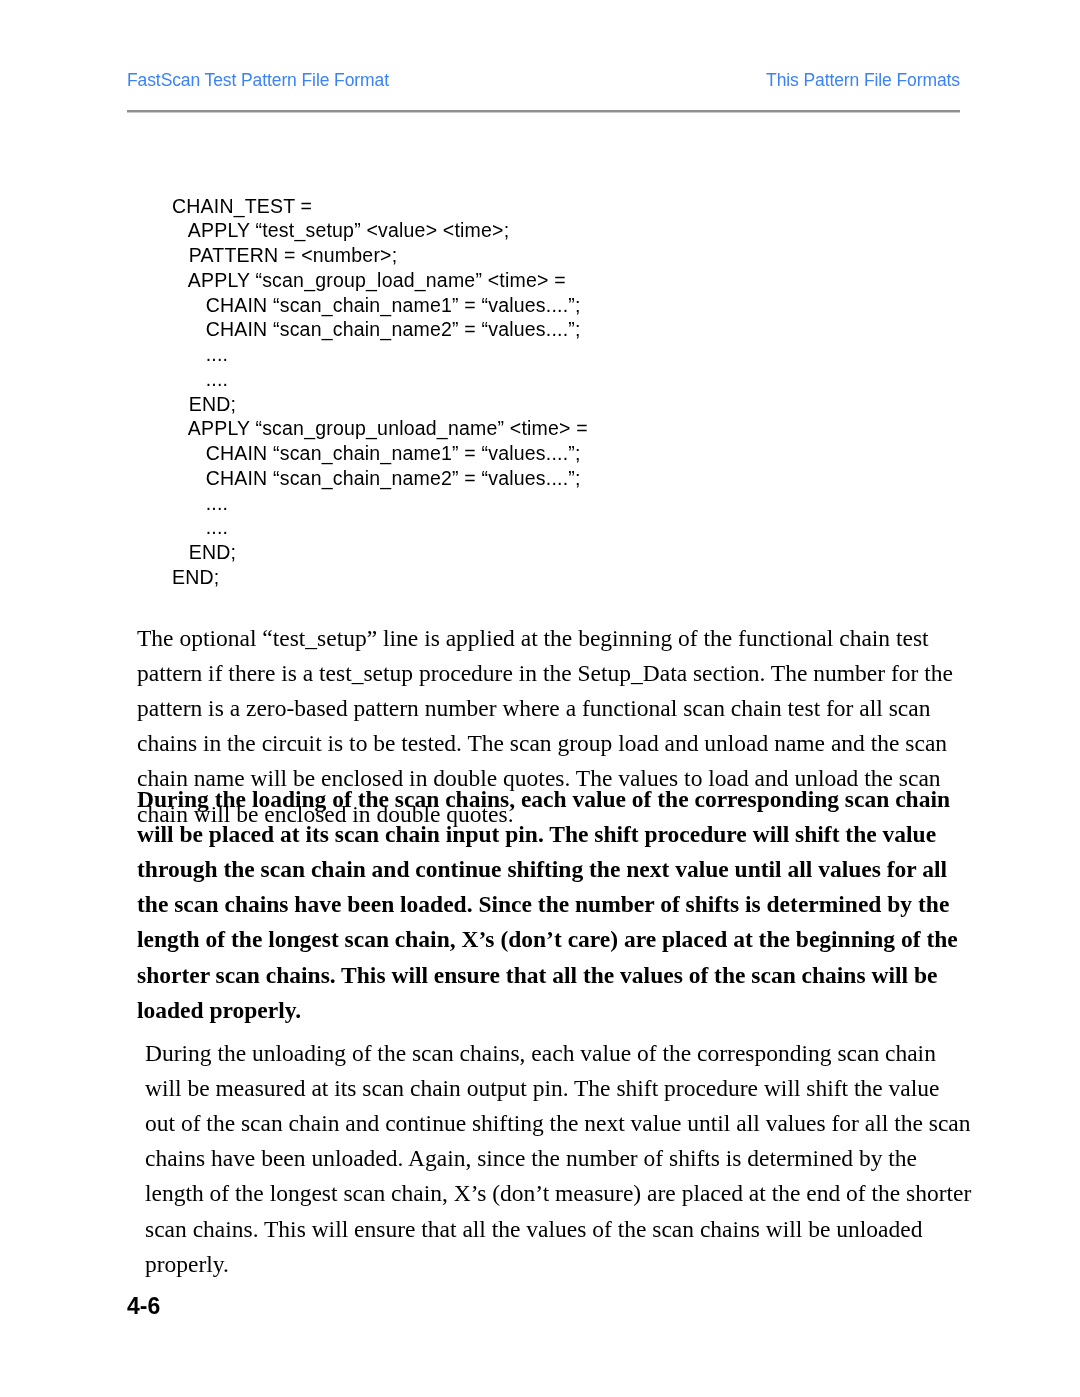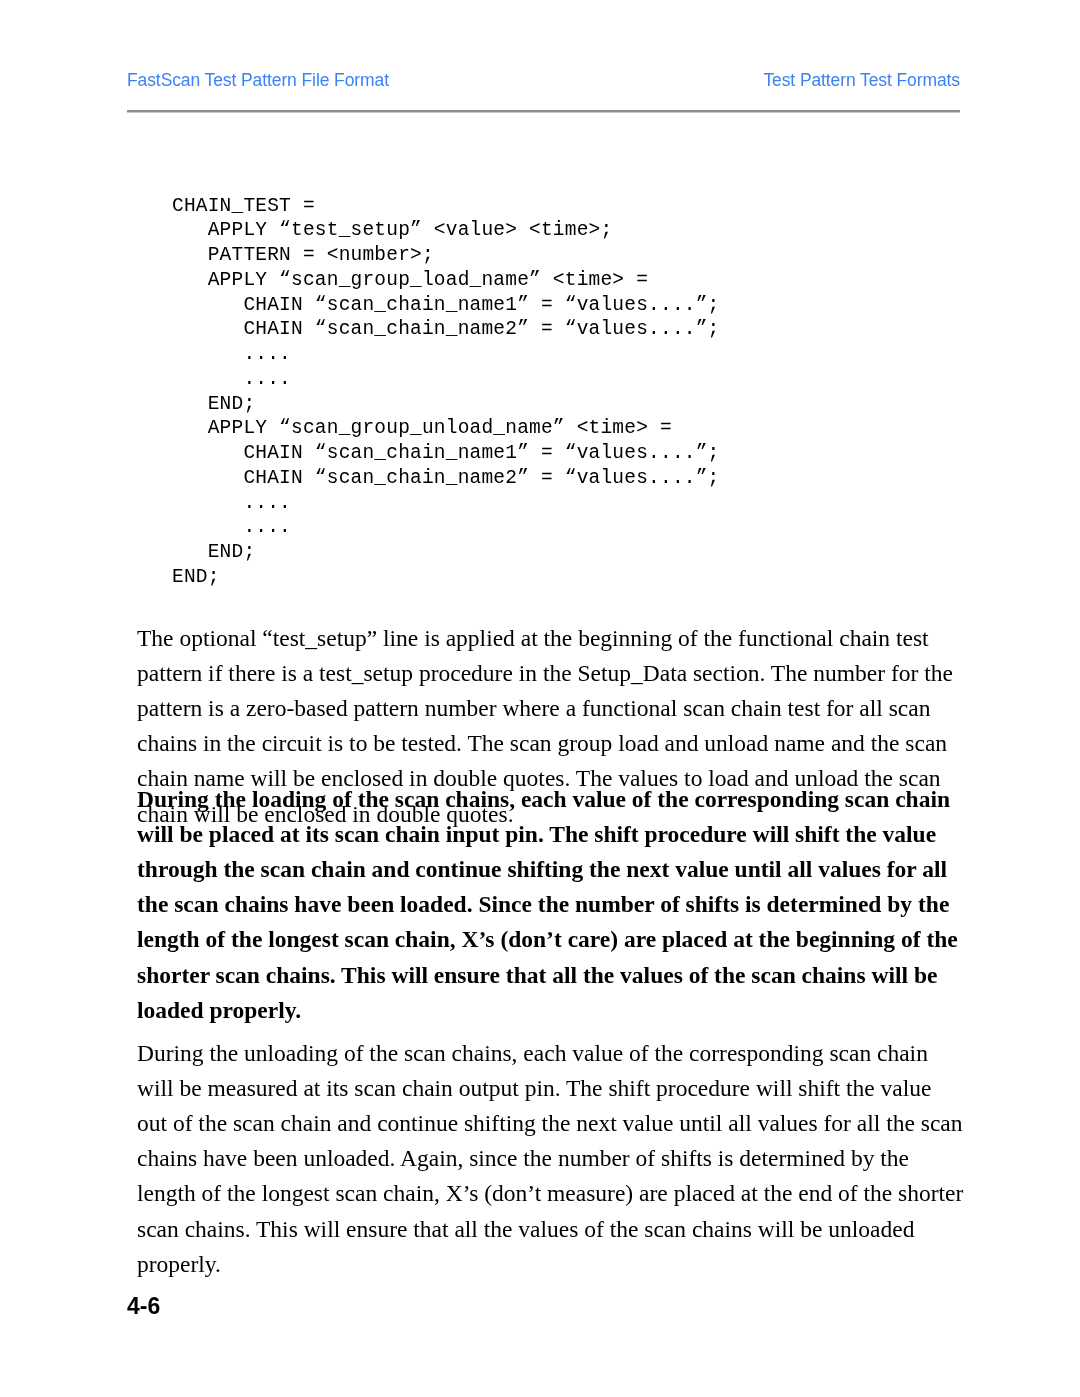--- a/index.html
+++ b/index.html
@@ -42,21 +42,21 @@
     height: 2px;
     background: #8e8e8e;
     border-bottom: 1px solid #c9c9c9;
   }
 
   
   .code-block {
     position: absolute;
     left: 172px;
     top: 174px;
-    font-family: Liberation Mono, monospace;
+    font-family: Liberation Sans, sans-serif;
     font-size: 19.5px;
     line-height: 24.75px;
     color: #000000;
     white-space: pre;
     letter-spacing: 0.2px;
   }
   .code-line { display: block; height: 24.75px; }
 
   
   .body-text {
@@ -64,21 +64,21 @@
     left: 137px;
     width: 828px;
     font-family: "Liberation Serif", "DejaVu Serif", serif;
     font-size: 23.5px;
     line-height: 35.2px;
     color: #000000;
     text-align: left;
   }
   .para-1 { top: 597px; }
   .para-2 { top: 758px; font-weight: bold; }
-  .para-3 { top: 1012px; }
+  .para-3 { top: 1012px; margin-left: 8px; }
 
   
   .footer {
     position: absolute;
     left: 127px;
     top: 1293px;
     width: 833px;
     display: flex;
     justify-content: space-between;
     align-items: baseline;
@@ -96,21 +96,21 @@
     margin-right: 2px;
   }
 </style>
 </head>
 <body>
 
 <div class="page">
 
   <div class="header">
     <span class="header-left">FastScan Test Pattern File Format</span>
-    <span class="header-right">Test Pattern Test Formats</span>
+    <span class="header-right">This Pattern File Formats</span>
   </div>
   <div class="header-rule"></div>
 
   <pre class="code-block"><span class="code-line">CHAIN_TEST =</span><span class="code-line">   APPLY “test_setup” &lt;value&gt; &lt;time&gt;;</span><span class="code-line">   PATTERN = &lt;number&gt;;</span><span class="code-line">   APPLY “scan_group_load_name” &lt;time&gt; =</span><span class="code-line">      CHAIN “scan_chain_name1” = “values....”;</span><span class="code-line">      CHAIN “scan_chain_name2” = “values....”;</span><span class="code-line">      ....</span><span class="code-line">      ....</span><span class="code-line">   END;</span><span class="code-line">   APPLY “scan_group_unload_name” &lt;time&gt; =</span><span class="code-line">      CHAIN “scan_chain_name1” = “values....”;</span><span class="code-line">      CHAIN “scan_chain_name2” = “values....”;</span><span class="code-line">      ....</span><span class="code-line">      ....</span><span class="code-line">   END;</span><span class="code-line">END;</span></pre>
 
   <p class="body-text para-1">The optional “test_setup” line is applied at the beginning of the functional chain test pattern if there is a test_setup procedure in the Setup_Data section. The number for the pattern is a zero-based pattern number where a functional scan chain test for all scan chains in the circuit is to be tested. The scan group load and unload name and the scan chain name will be enclosed in double quotes. The values to load and unload the scan chain will be enclosed in double quotes.</p>
 
   <p class="body-text para-2">During the loading of the scan chains, each value of the corresponding scan chain will be placed at its scan chain input pin. The shift procedure will shift the value through the scan chain and continue shifting the next value until all values for all the scan chains have been loaded. Since the number of shifts is determined by the length of the longest scan chain, X’s (don’t care) are placed at the beginning of the shorter scan chains. This will ensure that all the values of the scan chains will be loaded properly.</p>
 
   <p class="body-text para-3">During the unloading of the scan chains, each value of the corresponding scan chain will be measured at its scan chain output pin. The shift procedure will shift the value out of the scan chain and continue shifting the next value until all values for all the scan chains have been unloaded. Again, since the number of shifts is determined by the length of the longest scan chain, X’s (don’t measure) are placed at the end of the shorter scan chains. This will ensure that all the values of the scan chains will be unloaded properly.</p>

